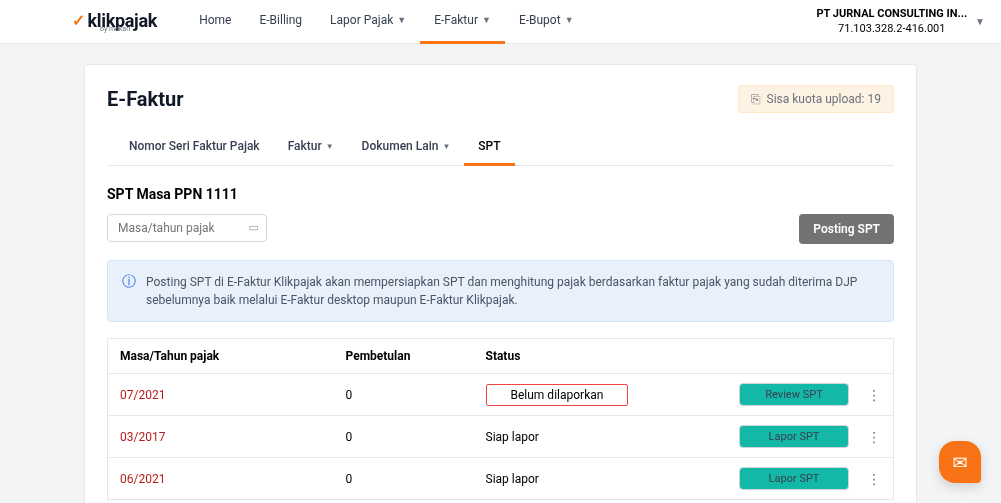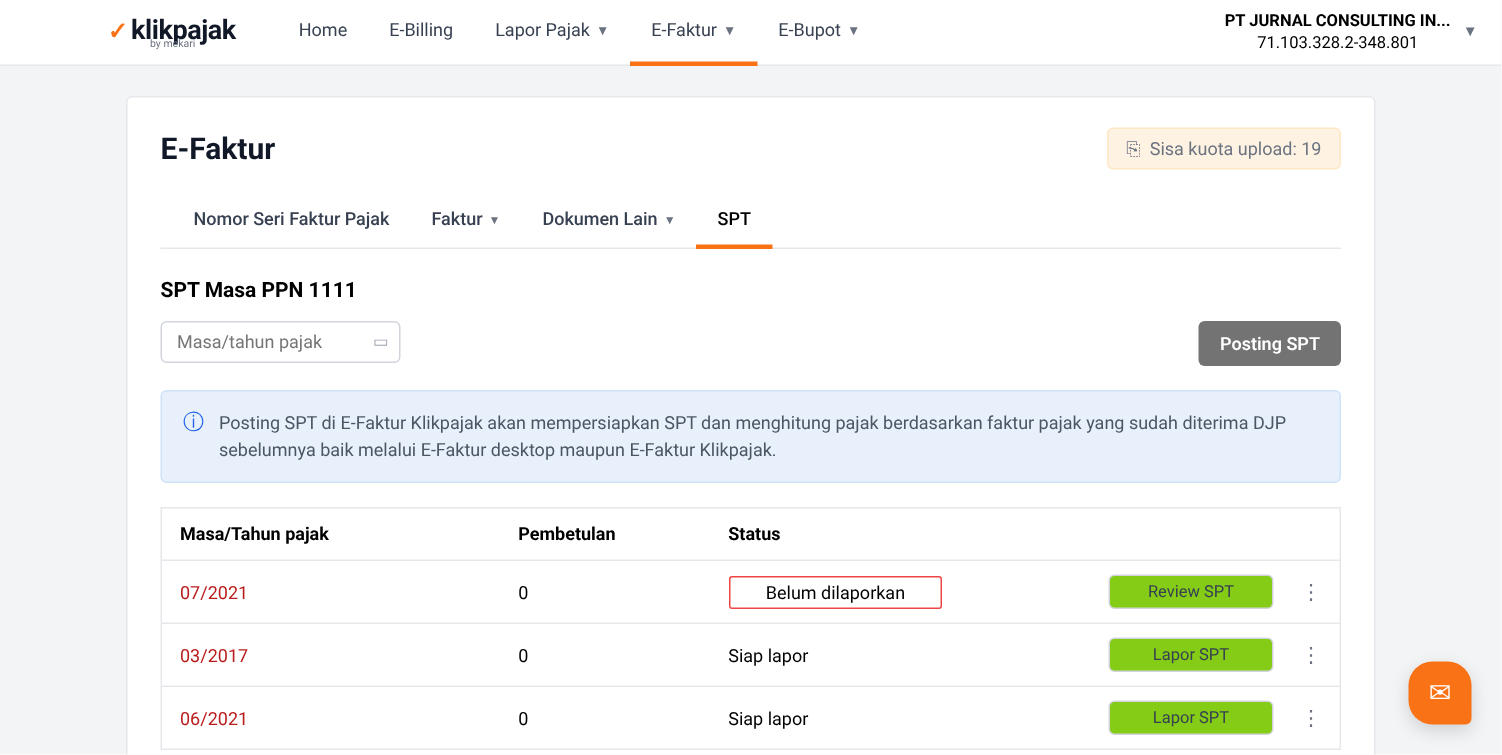--- a/index.html
+++ b/index.html
@@ -33,21 +33,21 @@
 .post-btn { background: #737373; color: #fff; border: none; border-radius: 4px; padding: 8px 14px; font-size: 12px; font-weight: 600; cursor: pointer; }
 .alert { background: #e8f1fb; border: 1px solid #cfe2f8; border-radius: 4px; padding: 12px 14px; display: flex; gap: 10px; margin-bottom: 16px; }
 .alert-icon { color: #2563eb; font-size: 14px; flex-shrink: 0; }
 .alert-title { font-weight: 700; font-size: 12px; margin-bottom: 2px; }
 .alert-text { font-size: 12px; color: #4b5563; line-height: 1.5; }
 table { width: 100%; border-collapse: collapse; border: 1px solid #e5e7eb; }
 th { text-align: left; font-size: 12px; font-weight: 700; padding: 10px 12px; border-bottom: 1px solid #e5e7eb; }
 td { font-size: 12px; padding: 9px 12px; border-bottom: 1px solid #e5e7eb; vertical-align: middle; }
 .link { color: #b91c1c; text-decoration: none; }
 .status-outlined { border: 1.5px solid #ef4444; padding: 3px 24px; display: inline-block; border-radius: 2px; }
-.row-btn { border: 1px solid #d1d5db; background: #84cc16; border-radius: 4px; padding: 4px 0; font-size: 11px; width: 110px; cursor: pointer; color: #374151; }
+.row-btn { border: 1px solid #d1d5db; background: #14b8a6; border-radius: 4px; padding: 4px 0; font-size: 11px; width: 110px; cursor: pointer; color: #374151; }
 .action-cell { text-align: right; white-space: nowrap; width: 170px; }
 .kebab { display: inline-block; margin-left: 18px; color: #6b7280; cursor: pointer; font-size: 14px; vertical-align: middle; }
 .fab { position: absolute; right: 20px; bottom: 20px; width: 42px; height: 42px; background: #f97316; border-radius: 16px 16px 4px 16px; display: flex; align-items: center; justify-content: center; color: #fff; font-size: 18px; cursor: pointer; box-shadow: 0 4px 12px rgba(0,0,0,0.15); }
 .col-pembetulan { width: 140px; }
 .col-status { width: 250px; }
 </style>
 </head>
 <body>
 
 <div class="topbar">
@@ -70,21 +70,21 @@
       <span class="caret">▼</span>
     </div>
     <div class="nav-item">
       <span>E-Bupot</span>
       <span class="caret">▼</span>
     </div>
   </div>
   <div class="account">
     <div>
       <div class="account-name">PT JURNAL CONSULTING IN...</div>
-      <div>71.103.328.2-348.801</div>
+      <div>71.103.328.2-416.001</div>
     </div>
     <span class="account-caret">▼</span>
   </div>
 </div>
 
 <div class="main-card">
   <div class="page-head">
     <h1 class="page-title">E-Faktur</h1>
     <div class="quota">
       <span>⎘</span>

